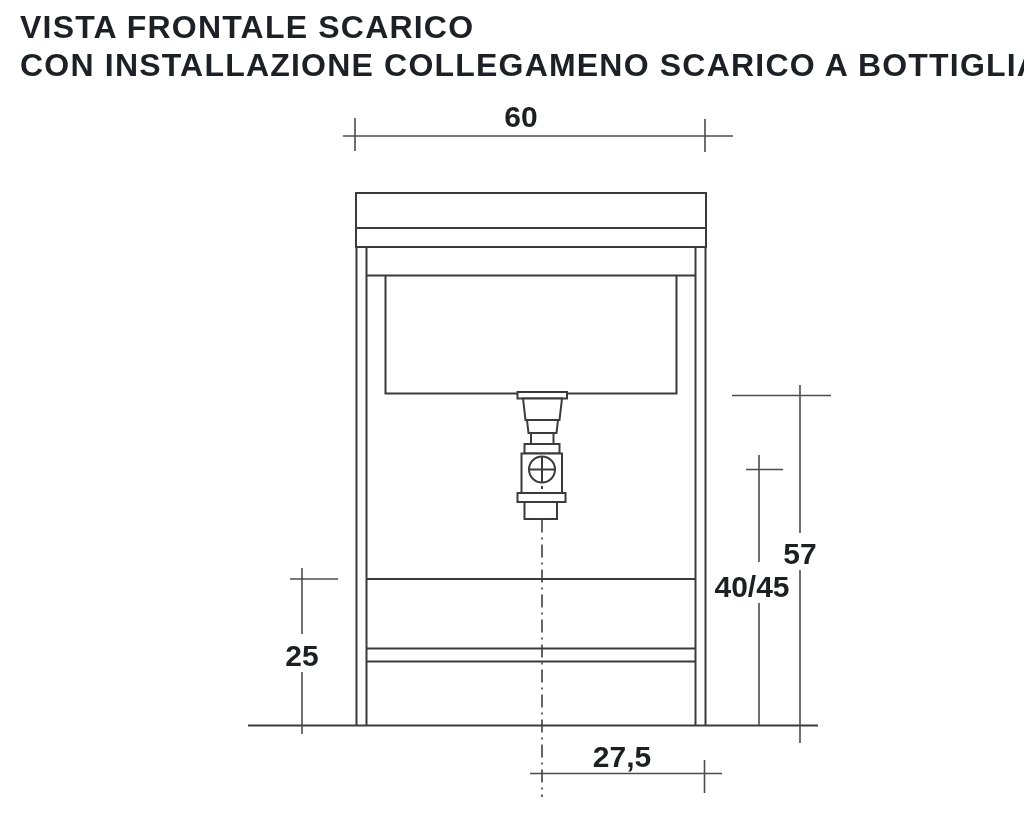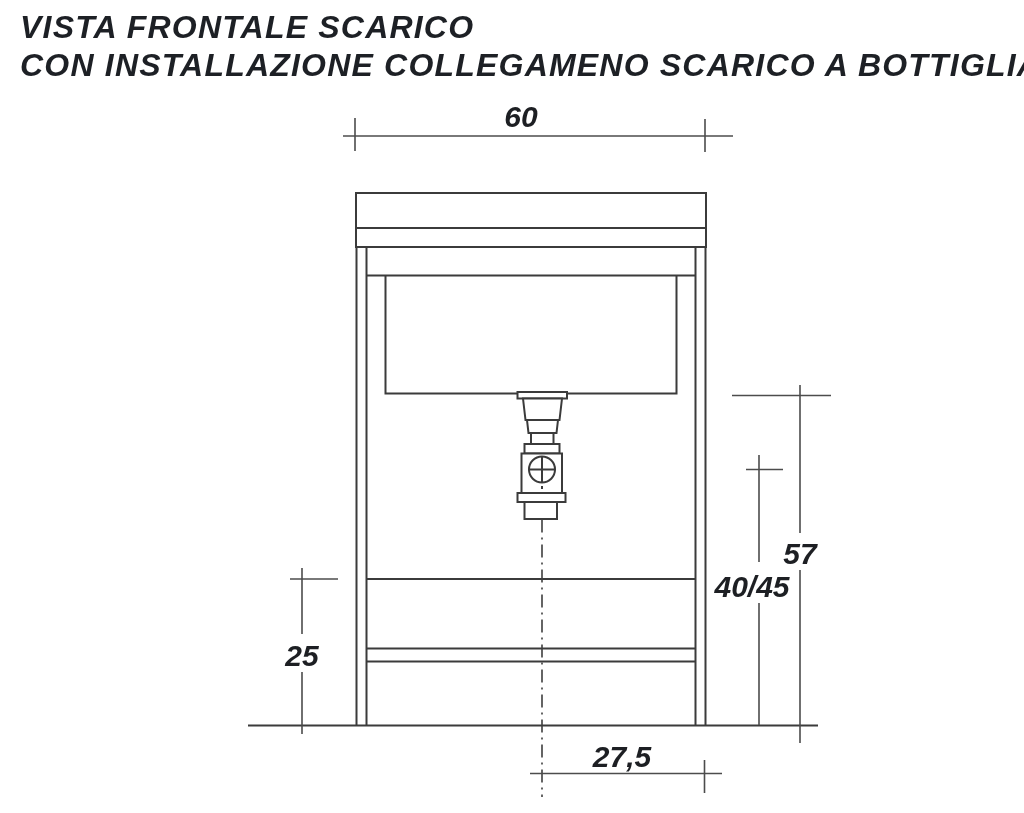--- a/index.html
+++ b/index.html
@@ -2,21 +2,20 @@
 <html><head>
 <meta charset="utf-8">
 <style>
   html,body{margin:0;padding:0;background:#ffffff;}
   .canvas{
     position:relative;
     width:1024px;height:813px;
     background:#ffffff;
     font-family:"Liberation Sans",sans-serif;
     overflow:hidden;
-    font-style:italic;
   }
   .title{
     position:absolute;left:20px;top:8px;
     color:#1d2025;
     font-weight:bold;
     font-size:32px;
     line-height:38px;
     letter-spacing:1.2px;
     white-space:nowrap;
   }

